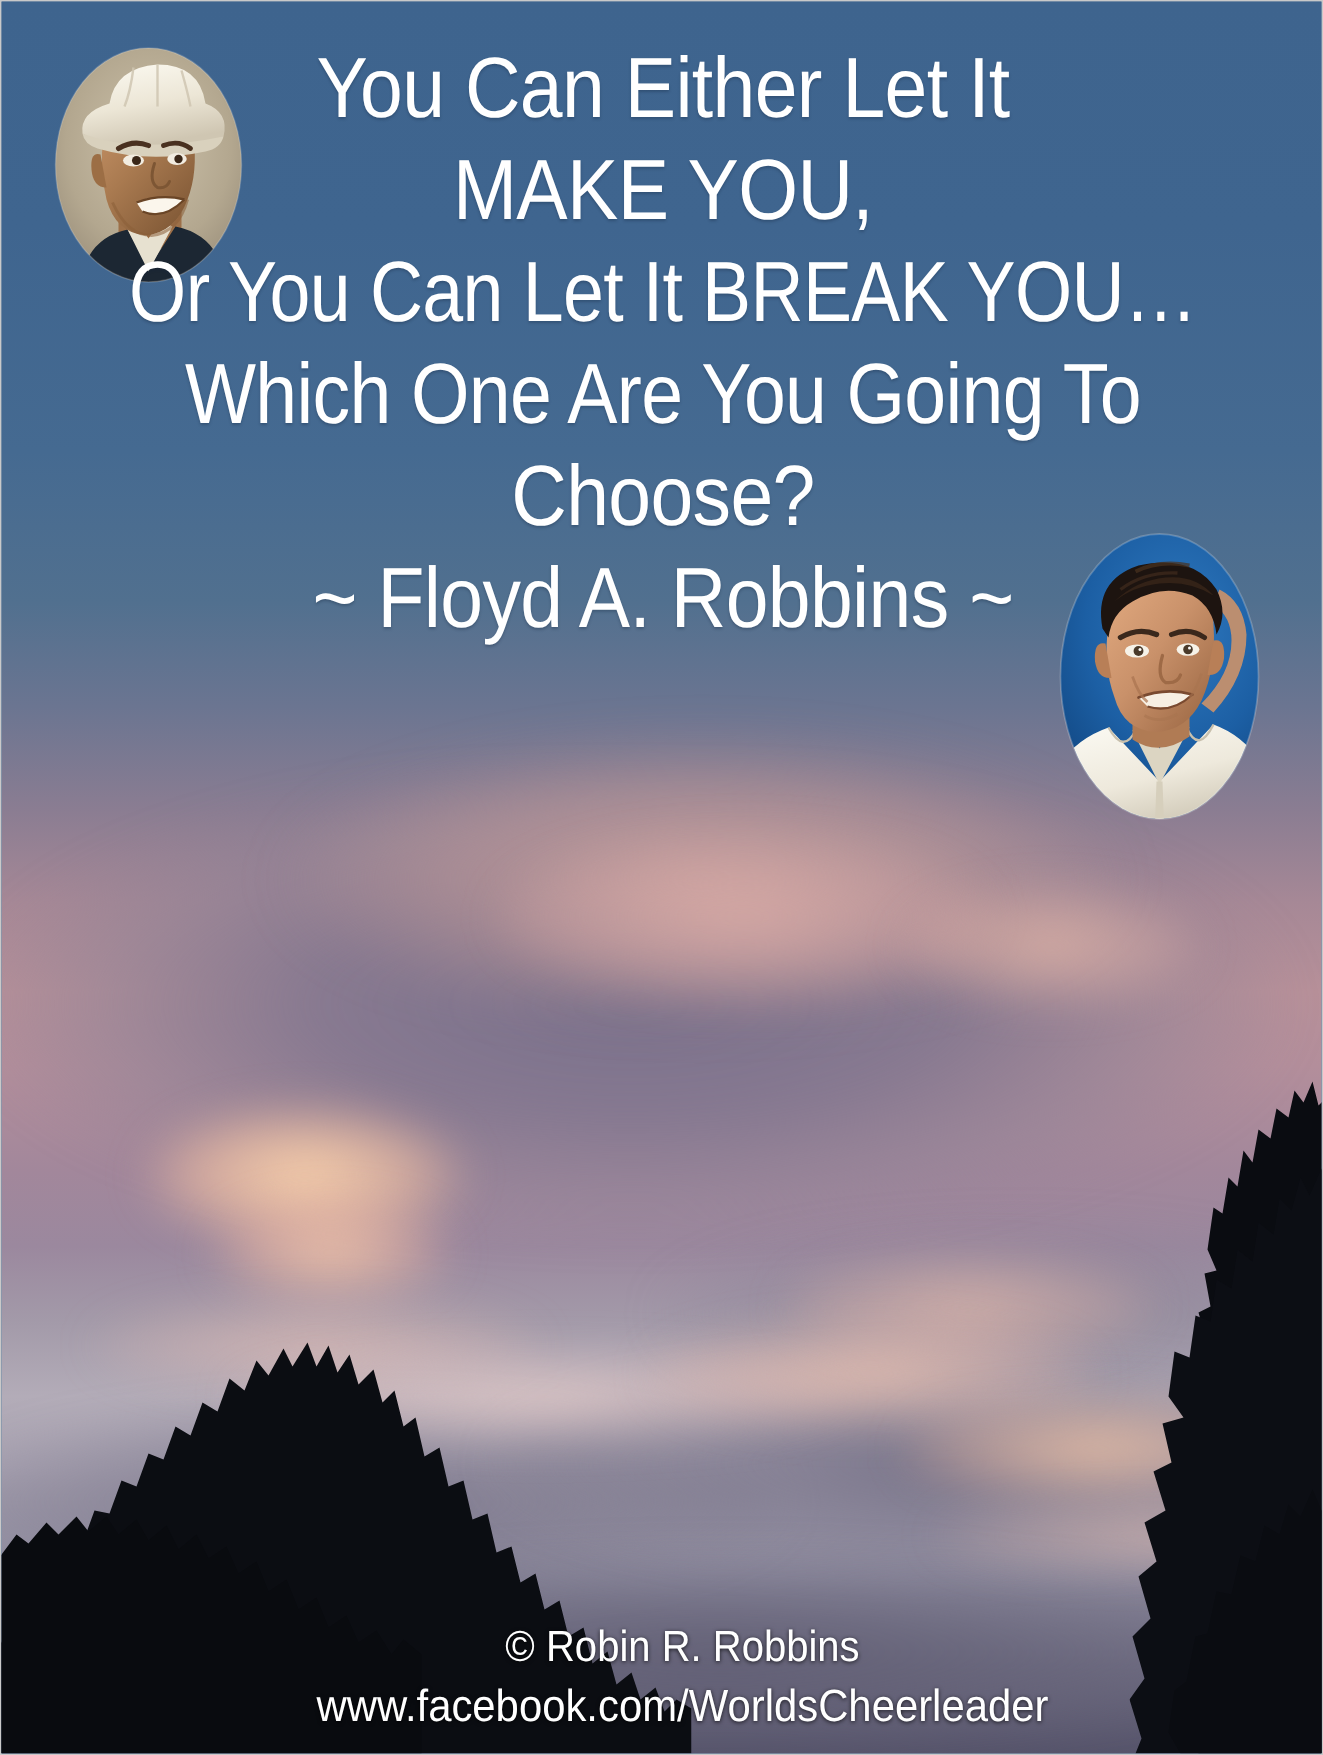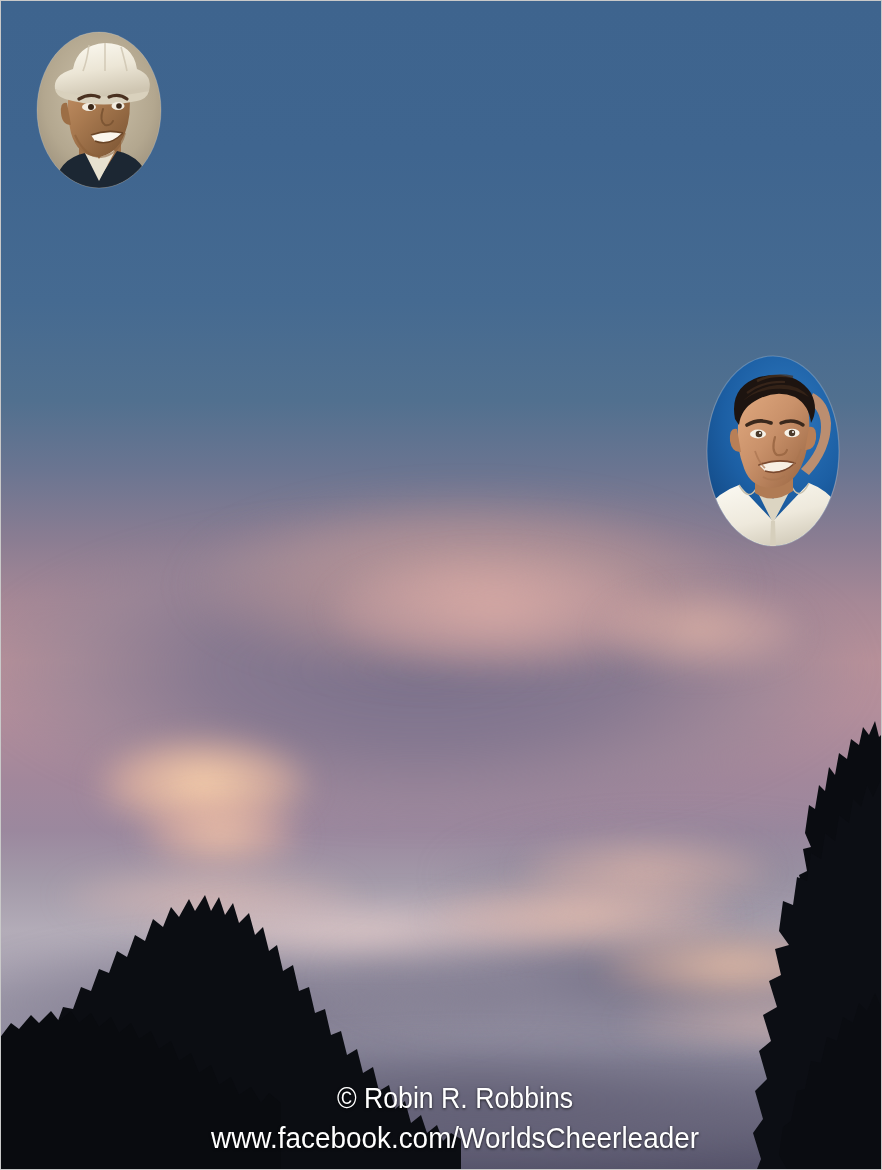--- a/index.html
+++ b/index.html
@@ -394,19 +394,27 @@
 
         <path d="M58,98 Q62,110 68,115" stroke="#a97450" stroke-width="1.8" fill="none" opacity="0.7"></path>
         <path d="M104,96 Q100,108 96,112" stroke="#a97450" stroke-width="1.6" fill="none" opacity="0.6"></path>
 
         <path d="M66,124 Q76,130 88,123" stroke="#a97450" stroke-width="1.8" fill="none" opacity="0.6"></path>
       </g>
       <ellipse cx="76" cy="98" rx="66" ry="95" fill="none" stroke="rgba(255,255,255,0.22)" stroke-width="1.2"></ellipse>
     </svg>
   </div>
 
+  <div class="quote-block">
+    <span class="quote-line l1">You Can Either Let It</span>
+    <span class="quote-line l2">MAKE YOU,</span>
+    <span class="quote-line l3">Or You Can Let It BREAK YOU…</span>
+    <span class="quote-line l4">Which One Are You Going To</span>
+    <span class="quote-line l5">Choose?</span>
+    <span class="quote-line l6">~ Floyd A. Robbins ~</span>
+  </div>
 
   <div class="credit-block">
     <span class="credit-line credit-copyright">© Robin R. Robbins</span>
     <span class="credit-line credit-url">www.facebook.com/WorldsCheerleader</span>
   </div>
 
 </div>
 
 </body></html>

